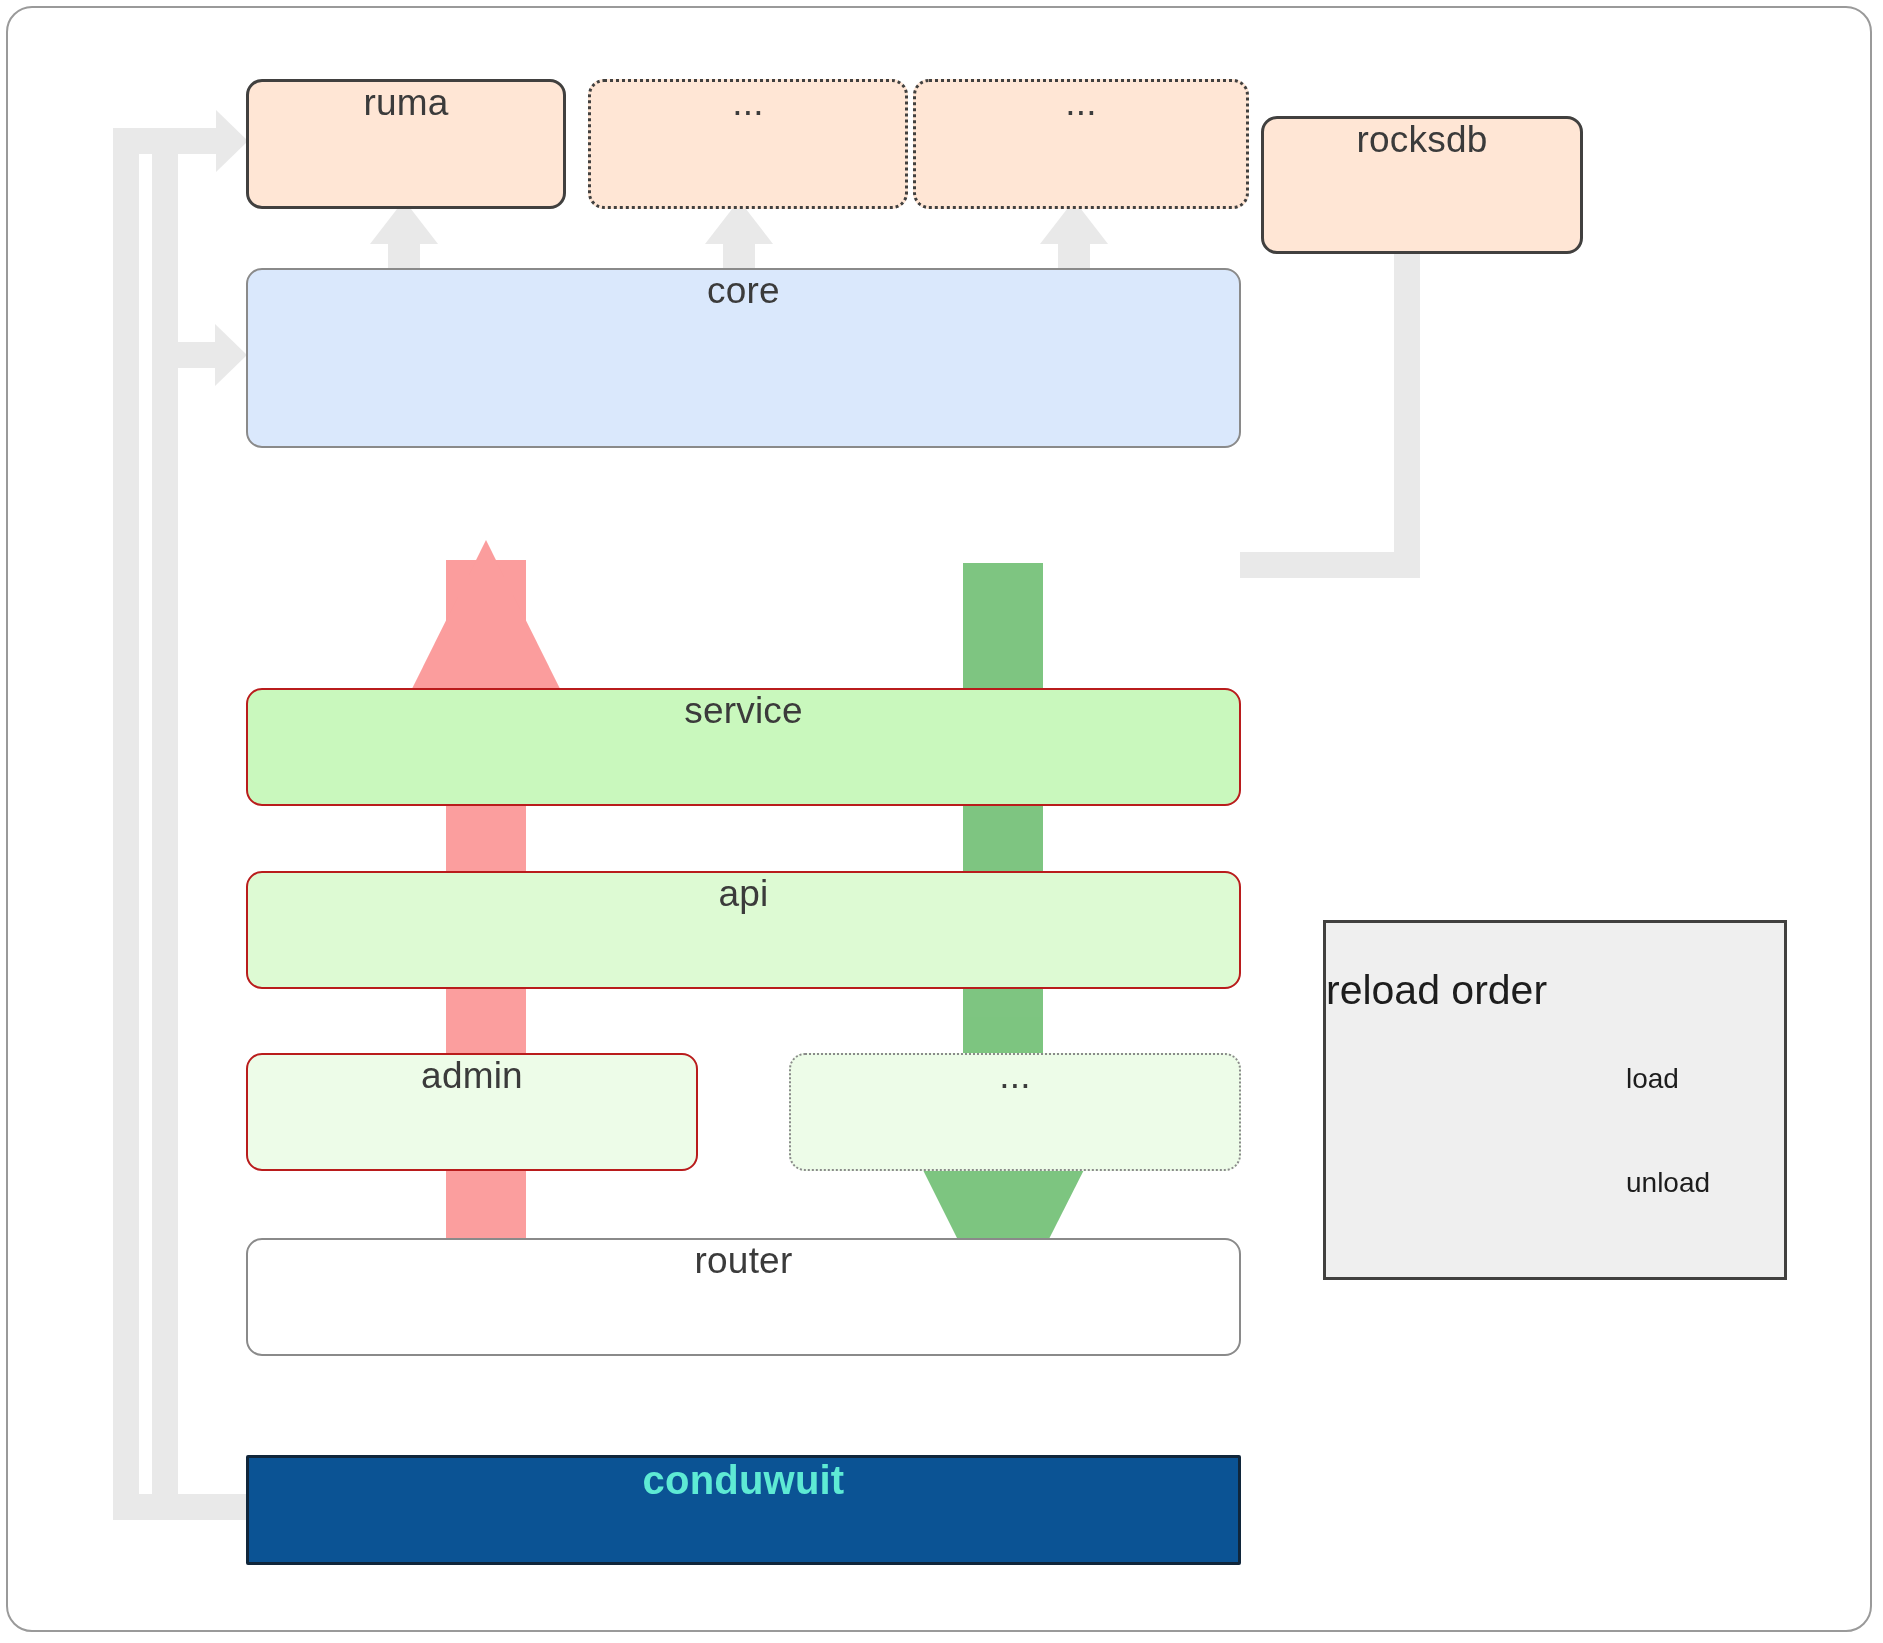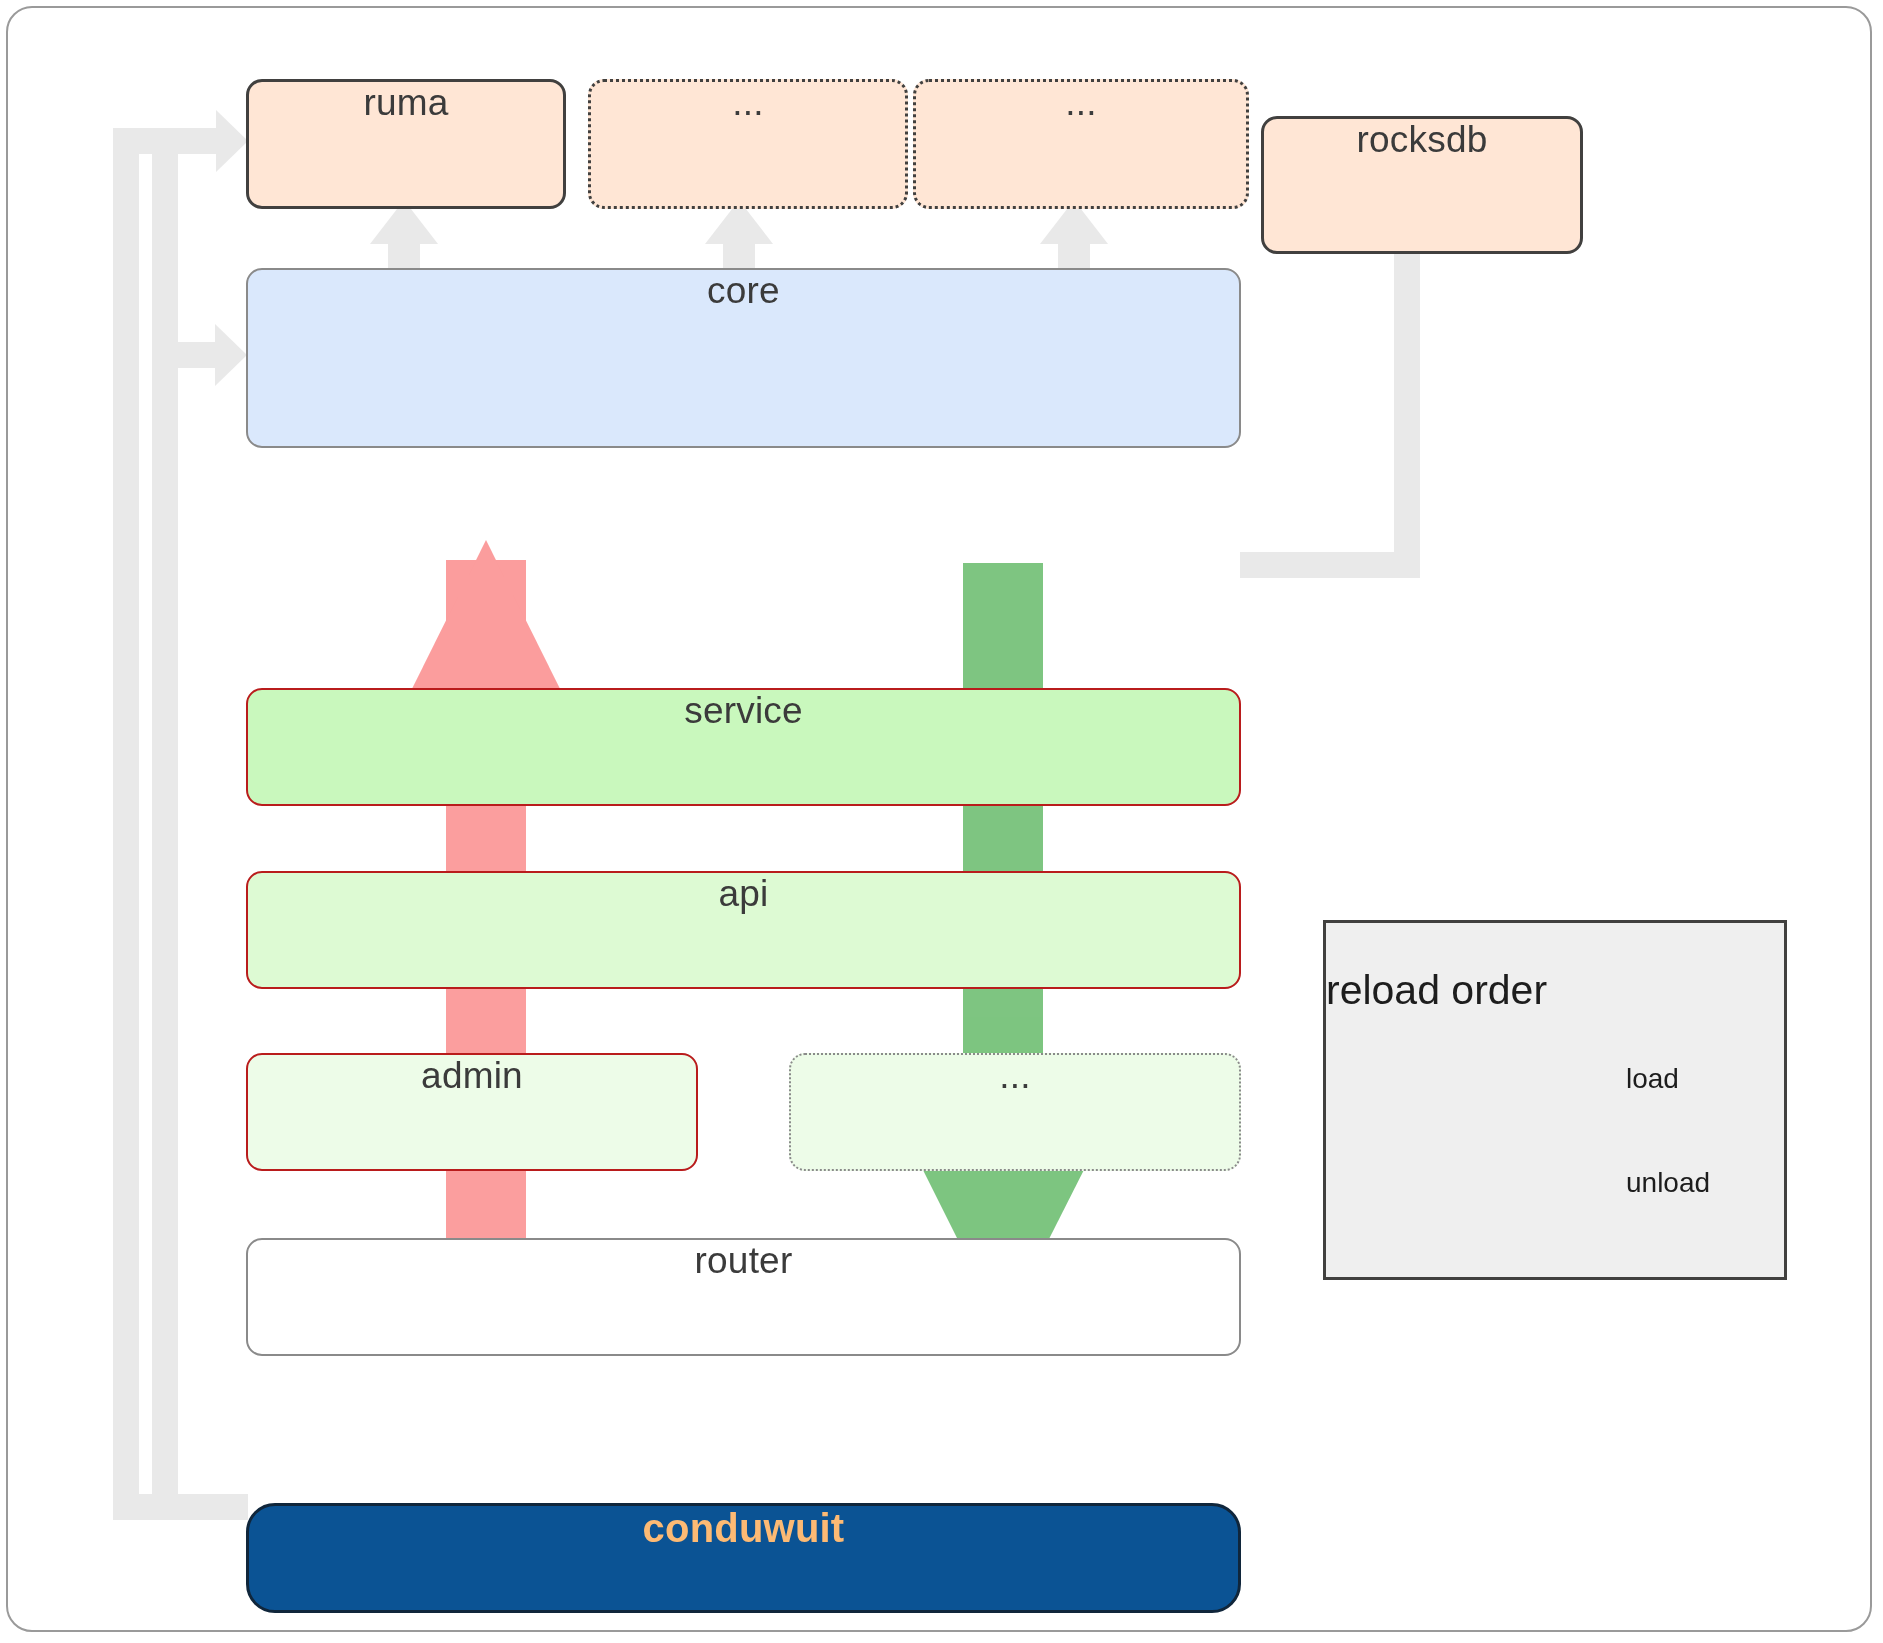--- a/index.html
+++ b/index.html
@@ -61,25 +61,24 @@
   .layer-db      { background:#9dfc8b; }
   .layer-service { background:#c9f8bd; }
   .layer-api     { background:#ddfad3; }
   .layer-admin   { background:#edfce8; }
   .layer-dots    { background:#edfce8; border:2px dotted #8a8a8a; }
   .layer-router  { background:#ffffff; border-color:#8a8a8a; }
 
   .node-conduwuit {
     background: #0b5394;
     border: 3px solid #10263b;
-    border-radius: 29px;
-    color: #fdba74;
+    border-radius: 2px;
+    color: #5eead4;
     font-size: 40px;
     font-weight: bold;
-    margin-top: 48px;
   }
 
   
   .conn { position:absolute; background:#e9e9e9; }
 
   svg.overlay {
     position: absolute;
     left: 0; top: 0;
     width: 1883px;
     height: 1643px;

